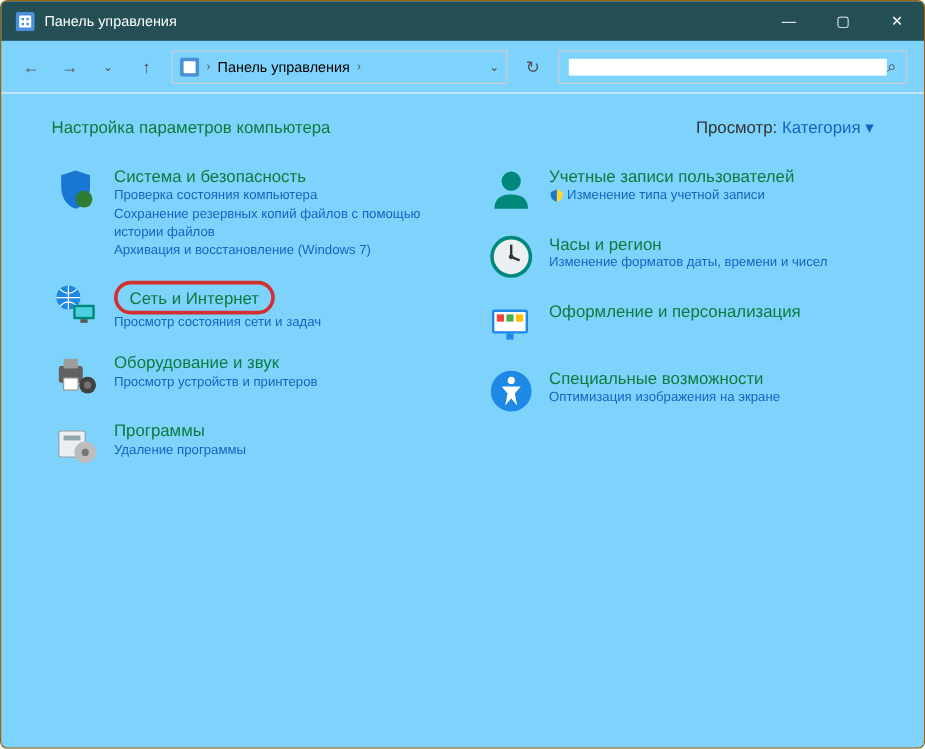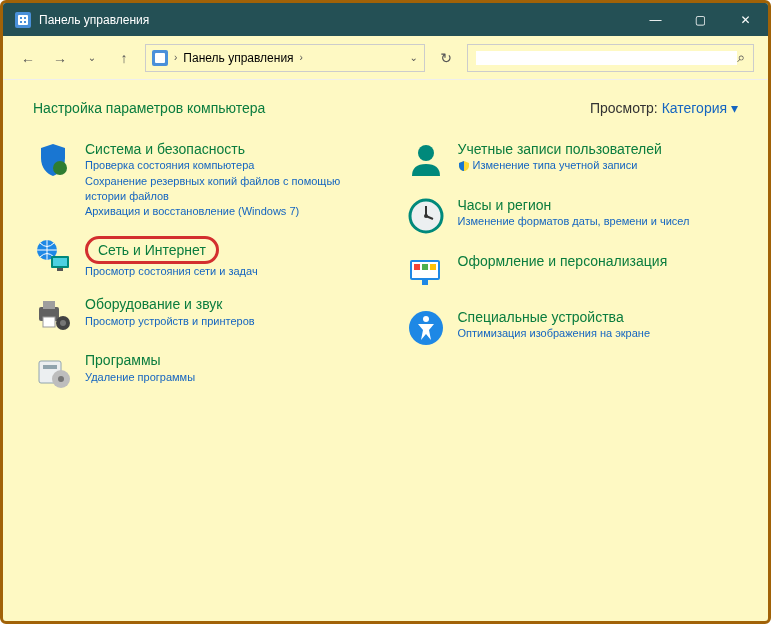--- a/index.html
+++ b/index.html
@@ -1,30 +1,30 @@
 <!DOCTYPE html>
 <html><head>
 <meta charset="utf-8">
 <style>
 * { box-sizing: border-box; margin: 0; padding: 0; }
 body { font-family: "Segoe UI", Tahoma, sans-serif; font-size: 12px; background: #fff; }
-.window { width: 771px; height: 624px; border: 3px solid #a16207; border-radius: 6px; overflow: hidden; display: flex; flex-direction: column; background: #fef9c3; }
+.window { width: 771px; height: 624px; border: 1px solid #a16207; border-radius: 6px; overflow: hidden; display: flex; flex-direction: column; background: #7dd3fc; }
 .titlebar { height: 33px; background: #245055; color: #fff; display: flex; align-items: center; }
 .title-icon { width: 16px; height: 16px; margin: 0 8px 0 12px; display: inline-flex; align-items: center; justify-content: center; }
 .title-text { font-size: 12px; flex: 1; }
 .win-btns { display: flex; height: 100%; }
 .win-btn { width: 45px; display: flex; align-items: center; justify-content: center; color: #fff; font-size: 12px; }
 .toolbar { height: 44px; display: flex; align-items: center; padding: 8px 14px; gap: 10px; border-bottom: 1px solid #eee; }
 .nav-btn { width: 22px; height: 22px; display: flex; align-items: center; justify-content: center; color: #555; font-size: 14px; }
 .address { flex: 0 0 280px; height: 28px; border: 1px solid #ccc; display: flex; align-items: center; padding: 0 6px; gap: 6px; }
 .crumb { font-size: 12px; color: #000; }
 .chev { color: #555; font-size: 10px; }
 .search { flex: 1; height: 28px; border: 1px solid #ccc; display: flex; align-items: center; padding: 0 8px; }
 .search input { flex: 1; border: none; outline: none; font-size: 12px; }
-.content { flex: 1; padding: 20px 30px; overflow: auto; }
+.content { flex: 1; padding: 20px 42px; overflow: auto; }
 .header-row { display: flex; justify-content: space-between; align-items: center; margin-bottom: 24px; }
 .header-row h1 { font-size: 14px; font-weight: normal; color: #0A7C3E; }
 .view-sel { font-size: 14px; color: #333; }
 .view-link { color: #1565C0; }
 .grid { display: flex; gap: 40px; }
 .col { flex: 1; display: flex; flex-direction: column; gap: 16px; }
 .cat { display: flex; gap: 12px; }
 .cat-icon { width: 40px; height: 40px; flex-shrink: 0; display: flex; align-items: center; justify-content: center; }
 .cat-body { flex: 1; }
 .cat-title { color: #0A7C3E; font-size: 14px; line-height: 1.3; }
@@ -208,21 +208,21 @@
 
         <div class="cat">
           <div class="cat-icon">
             <svg width="40" height="40" viewBox="0 0 40 40">
                 <circle cx="20" cy="20" r="17" fill="#1E88E5"></circle>
                 <circle cx="20" cy="11" r="3" fill="#fff"></circle>
                 <path d="M12 16 L28 16 L23 22 L25 32 L20 26 L15 32 L17 22 Z" fill="#fff"></path>
               </svg>
           </div>
           <div class="cat-body">
-            <a class="cat-title">Специальные устройства</a>
+            <a class="cat-title">Специальные возможности</a>
             <a class="cat-link">Оптимизация изображения на экране</a>
           </div>
         </div>
 
       </div>
     </div>
   </div>
 </div>
 
 </body></html>

